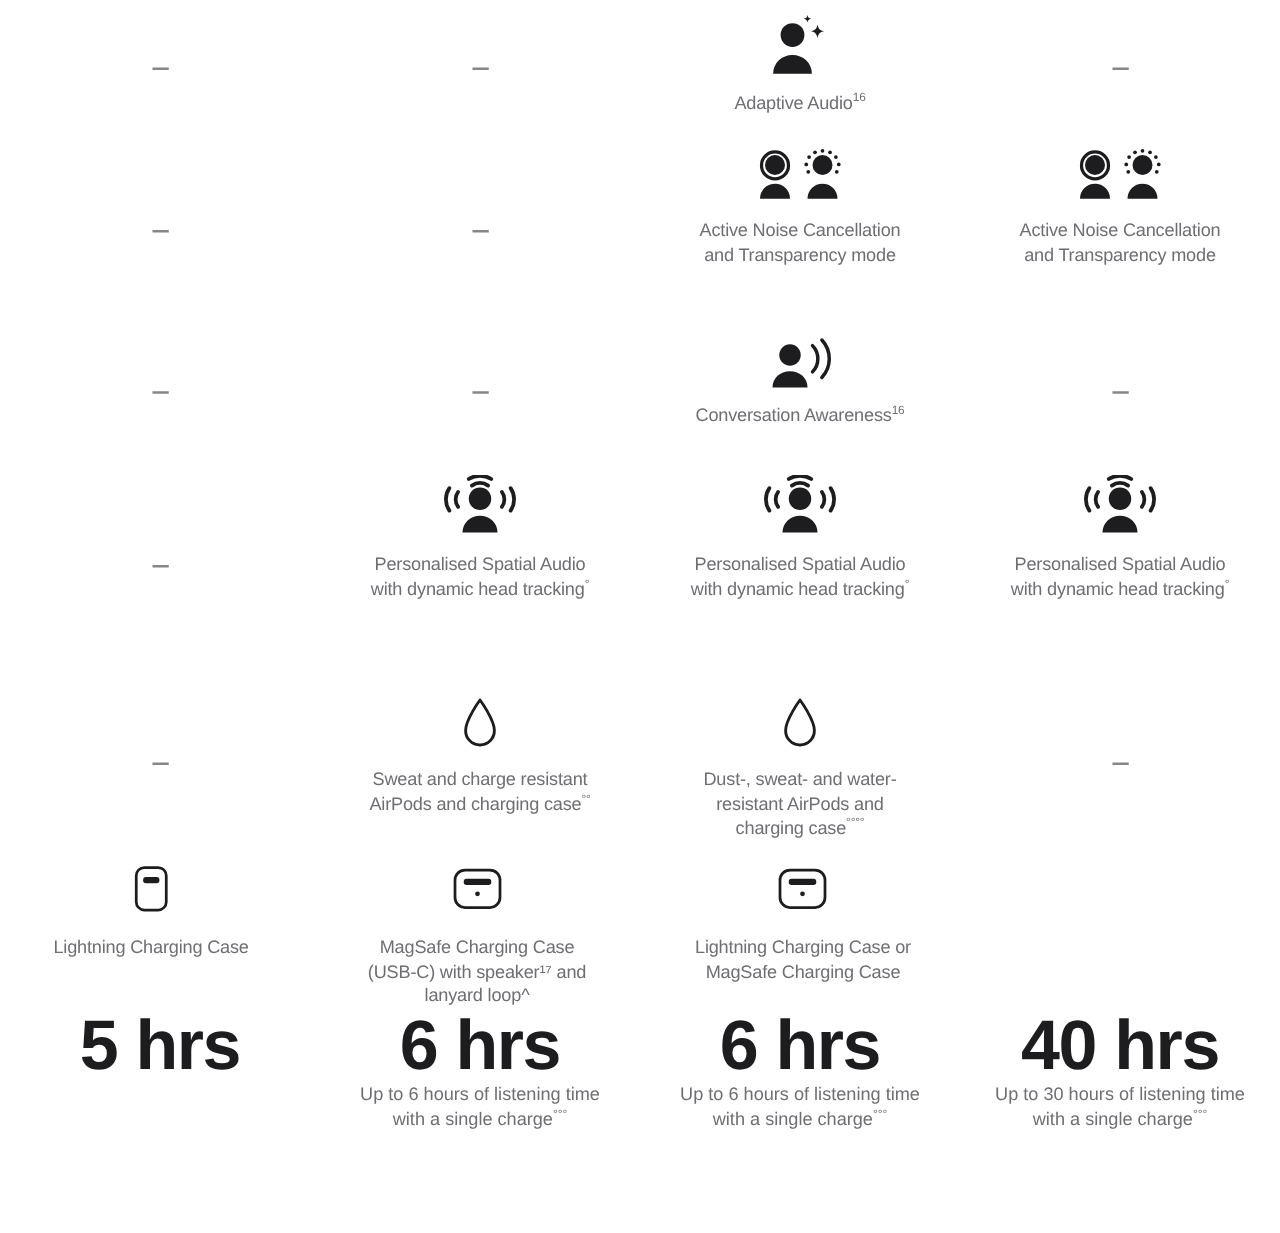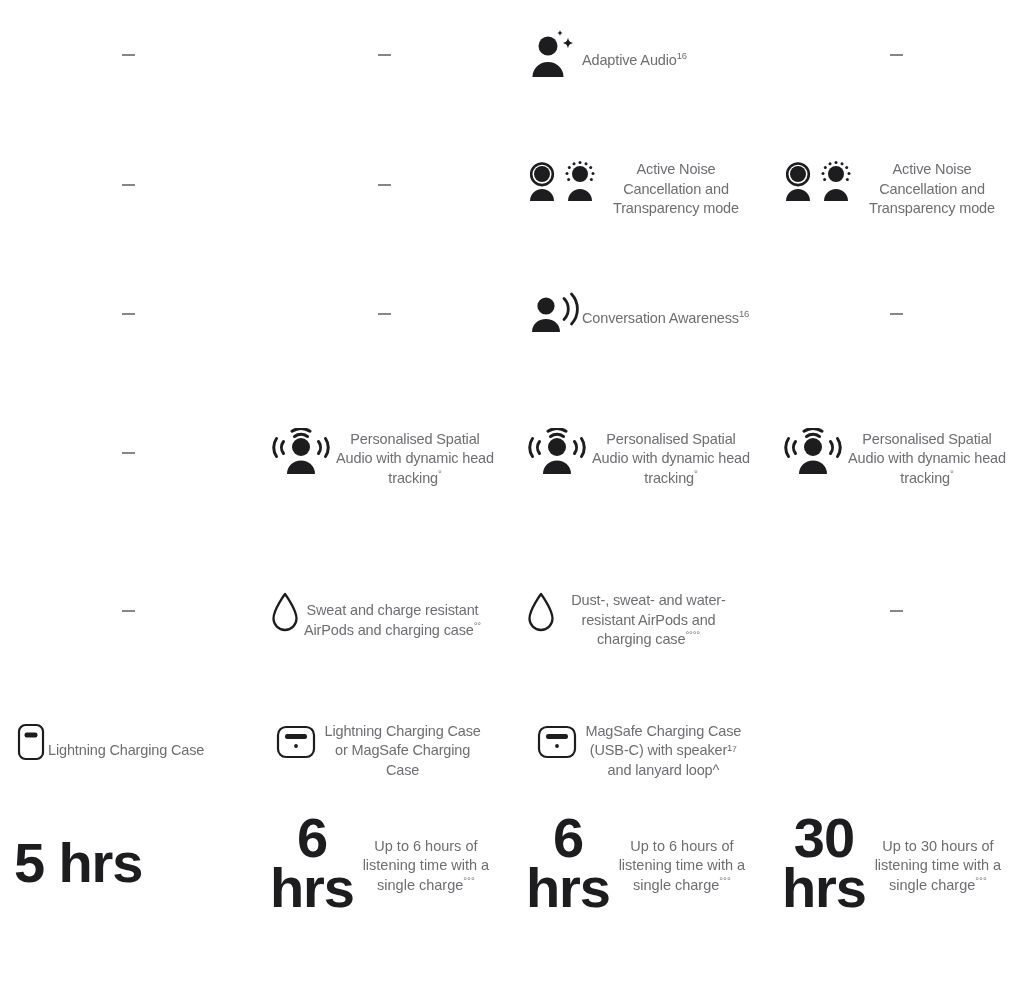--- a/index.html
+++ b/index.html
@@ -16,21 +16,21 @@
     position: relative;
     overflow: hidden;
   }
   .row {
     display: grid;
     grid-template-columns: repeat(4, 1fr);
     width: 1024px;
   }
   .cell {
     display: flex;
-    flex-direction: row;
+    flex-direction: column;
     align-items: center;
     justify-content: flex-start;
     text-align: center;
     padding: 0 14px;
   }
   .cell-dash {
     justify-content: center;
   }
   .dash {
     display: block;
@@ -292,45 +292,45 @@
       <span class="label">Lightning Charging Case</span>
     </div>
     <div class="cell">
       <span class="icon icon-gap-lg">
         <svg width="42" height="40" viewBox="0 0 42 40" fill="none">
           <rect x="3" y="5" width="36" height="30" rx="8" stroke="#1d1d1f" stroke-width="2.2" fill="none"></rect>
           <rect x="10" y="12" width="22" height="5" rx="2.2" fill="#1d1d1f"></rect>
           <circle cx="21" cy="24" r="1.9" fill="#1d1d1f"></circle>
         </svg>
       </span>
-      <span class="label">Lightning Charging Case or MagSafe Charging Case</span>
+      <span class="label">MagSafe Charging Case (USB-C) with speaker¹⁷ and lanyard loop^</span>
     </div>
     <div class="cell">
       <span class="icon icon-gap-lg">
         <svg width="42" height="40" viewBox="0 0 42 40" fill="none">
           <rect x="3" y="5" width="36" height="30" rx="8" stroke="#1d1d1f" stroke-width="2.2" fill="none"></rect>
           <rect x="10" y="12" width="22" height="5" rx="2.2" fill="#1d1d1f"></rect>
           <circle cx="21" cy="24" r="1.9" fill="#1d1d1f"></circle>
         </svg>
       </span>
-      <span class="label">MagSafe Charging Case (USB-C) with speaker¹⁷ and lanyard loop^</span>
+      <span class="label">Lightning Charging Case or MagSafe Charging Case</span>
     </div>
   </div>
 
   <div class="row r-batt">
     <div class="cell">
       <span class="hrs">5 hrs</span>
     </div>
     <div class="cell">
       <span class="hrs">6 hrs</span>
       <span class="batt-note"><span>Up to 6 hours of listening time with a single charge</span><sup>°°°</sup></span>
     </div>
     <div class="cell">
       <span class="hrs">6 hrs</span>
       <span class="batt-note"><span>Up to 6 hours of listening time with a single charge</span><sup>°°°</sup></span>
     </div>
     <div class="cell">
-      <span class="hrs">30 hrs</span>
+      <span class="hrs">40 hrs</span>
       <span class="batt-note"><span>Up to 30 hours of listening time with a single charge</span><sup>°°°</sup></span>
     </div>
   </div>
 
 </div>
 
 </body></html>

